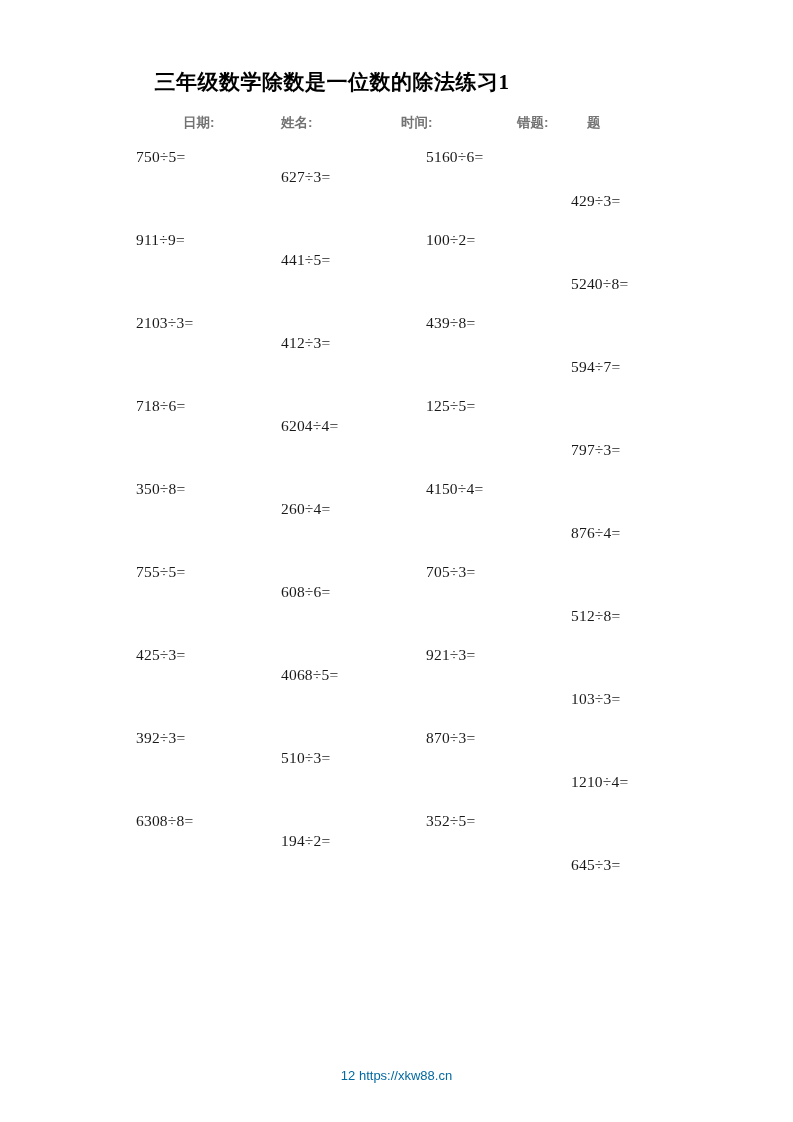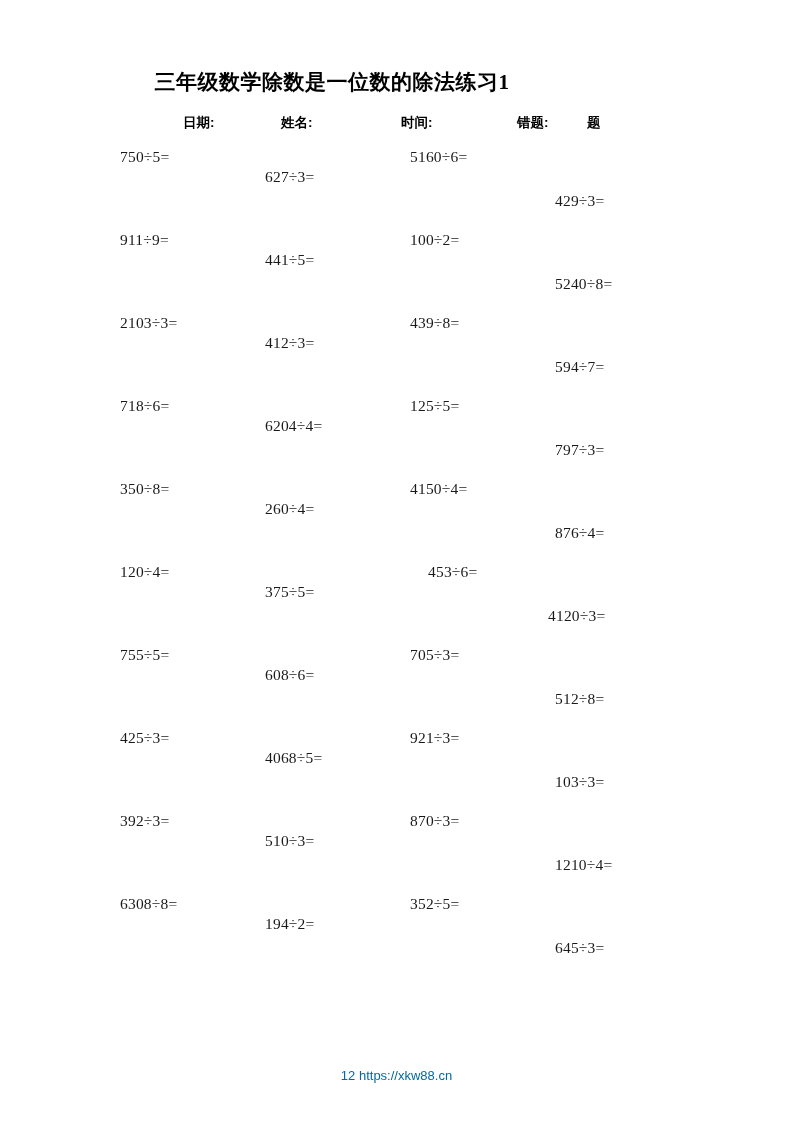--- a/index.html
+++ b/index.html
@@ -42,37 +42,37 @@
   
   .info-row {
     position: absolute;
     left: 0;
     top: 114px;
     width: 723px;
     height: 20px;
     font-family: "Liberation Sans", "DejaVu Sans", sans-serif;
     font-size: 13.5px;
     font-weight: bold;
-    color: #000000;
+    color: #737373;
     white-space: nowrap;
   }
   .info-item {
     position: absolute;
     top: 0;
   }
   .info-date  { left: 183px; }
   .info-name  { left: 281px; }
   .info-time  { left: 401px; }
   .info-wrong { left: 517px; }
   .info-unit  { left: 587px; }
 
   
   .grid {
     position: absolute;
-    left: 0;
+    left: 16px;
     top: 148px;
     width: 656px;
     text-decoration: underline;
   }
   .prow {
     position: relative;
     height: 83px;
   }
   .cell {
     position: absolute;
@@ -144,26 +144,20 @@
         <div class="cell c2">125÷5=</div>
         <div class="cell c3">797÷3=</div>
       </div>
       <div class="prow">
         <div class="cell c0">350÷8=</div>
         <div class="cell c1">260÷4=</div>
         <div class="cell c2">4150÷4=</div>
         <div class="cell c3">876÷4=</div>
       </div>
       <div class="prow">
-        <div class="cell c0">120÷4=</div>
-        <div class="cell c1">375÷5=</div>
-        <div class="cell c2 nudge">453÷6=</div>
-        <div class="cell c3 nudge">4120÷3=</div>
-      </div>
-      <div class="prow">
         <div class="cell c0">755÷5=</div>
         <div class="cell c1">608÷6=</div>
         <div class="cell c2">705÷3=</div>
         <div class="cell c3">512÷8=</div>
       </div>
       <div class="prow">
         <div class="cell c0">425÷3=</div>
         <div class="cell c1">4068÷5=</div>
         <div class="cell c2">921÷3=</div>
         <div class="cell c3">103÷3=</div>

